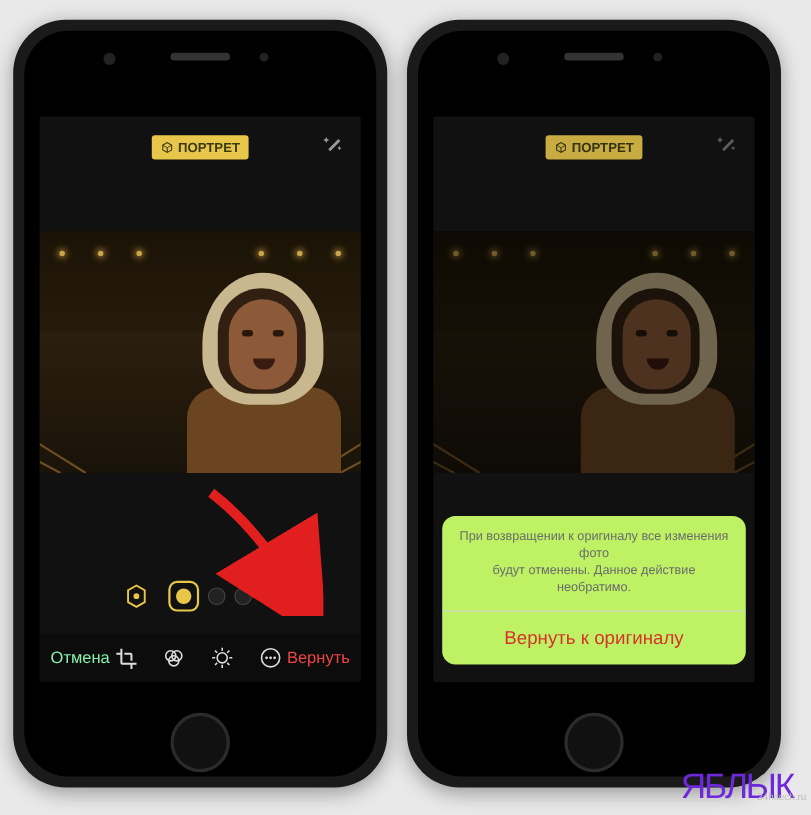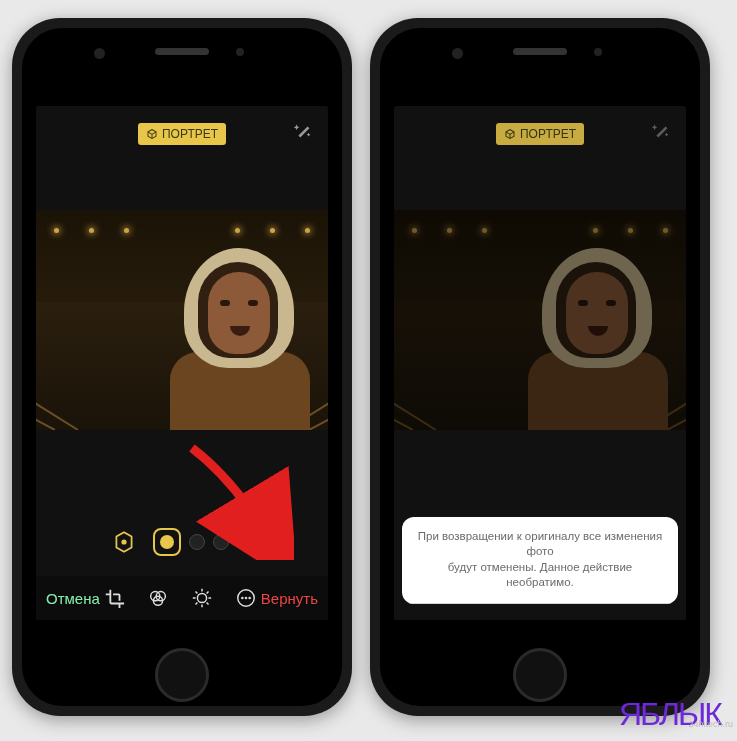--- a/index.html
+++ b/index.html
@@ -6,21 +6,21 @@
   body{background:#e9e9e9;width:737px;height:741px;position:relative;overflow:hidden}
   .phones{display:flex;gap:18px;padding:18px 12px}
   .phone{width:340px;height:698px;background:#1a1a1a;border-radius:48px;padding:10px;box-shadow:0 4px 18px rgba(0,0,0,.35);position:relative}
   .phone-inner{width:100%;height:100%;background:#000;border-radius:40px;position:relative;overflow:hidden}
   .speaker{position:absolute;top:30px;left:50%;transform:translateX(-50%);width:54px;height:7px;background:#333;border-radius:4px;z-index:30}
   .camera-dot{position:absolute;top:30px;left:50%;transform:translateX(-88px);width:11px;height:11px;background:#222;border-radius:50%;z-index:30}
   .camera-dot2{position:absolute;top:30px;left:50%;transform:translateX(54px);width:8px;height:8px;background:#222;border-radius:50%;z-index:30}
   .home{position:absolute;bottom:14px;left:50%;transform:translateX(-50%);width:54px;height:54px;border:3px solid #2b2b2b;border-radius:50%;background:#111;z-index:30}
   .screen{position:absolute;top:78px;left:14px;right:14px;bottom:86px;background:#111;border-radius:2px;overflow:hidden}
   .badge-row{position:absolute;top:10px;left:0;right:0;height:36px;display:flex;align-items:center;justify-content:center}
-  .badge{background:#e8c64a;color:#3a3a12;font-size:12px;font-weight:400;padding:4px 8px;border-radius:3px;display:flex;align-items:center;gap:4px}
+  .badge{background:#e8c64a;color:#3a3a12;font-size:12px;font-weight:700;padding:4px 8px;border-radius:3px;display:flex;align-items:center;gap:4px}
   .badge svg{width:12px;height:12px}
   .wand{position:absolute;top:14px;right:14px;width:22px;height:22px;color:#9a9a9a}
   .photo{position:absolute;top:104px;left:0;right:0;height:220px;background:linear-gradient(180deg,#1a1306 0%,#2a1e0d 55%,#20170a 100%);overflow:hidden}
   
   .rail{position:absolute;inset:0}
   .rail .ground{position:absolute;left:0;right:0;bottom:0;height:58%;background:linear-gradient(180deg,#2b1f0e,#1a1309)}
   .rail .track{position:absolute;bottom:0;width:2px;background:#6b4e23;transform-origin:bottom center}
   .rail .t1{left:6%;height:120px;transform:rotate(-62deg)}
   .rail .t2{left:14%;height:120px;transform:rotate(-58deg)}
   .rail .t3{right:6%;height:120px;transform:rotate(62deg)}
@@ -42,21 +42,21 @@
   .hex{width:26px;height:26px;margin-right:8px}
   .bottombar{position:absolute;left:0;right:0;bottom:0;height:44px;display:flex;align-items:center;justify-content:space-between;padding:0 10px;background:#0c0c0c}
   .bb-left{color:#86efac;font-size:15px}
   .bb-right{color:#ef4444;font-size:15px;font-weight:500}
   .bb-icons{display:flex;gap:22px;align-items:center}
   .bb-icons span{width:22px;height:22px;display:flex;align-items:center;justify-content:center;color:#ddd}
   
   .arrow{position:absolute;bottom:60px;right:34px;width:120px;height:120px;pointer-events:none;z-index:40}
   
   .sheet{position:absolute;left:8px;right:8px;bottom:8px;z-index:50}
-  .sheet-block{background:#ffffff;border-radius:12px;overflow:hidden;margin-bottom:8px}
+  .sheet-block{background:#bef264;border-radius:12px;overflow:hidden;margin-bottom:8px}
   .sheet-msg{padding:12px 14px;font-size:11.5px;color:#6b6b6b;text-align:center;line-height:1.35;border-bottom:1px solid #d4d2d2}
   .sheet-action{padding:14px 0;text-align:center;font-size:17px;color:#d6332b}
   .sheet-cancel{background:#fff;border-radius:12px;padding:14px 0;text-align:center;font-size:17px;color:#1b73d6;font-weight:500}
   
   .wm{position:absolute;right:16px;bottom:8px;font-size:32px;color:#6d28d9;letter-spacing:-2px;font-weight:300;user-select:none}
   .corner{position:absolute;right:4px;bottom:12px;font-size:9px;color:#bcbcbc}
 </style>
 </head>
 <body>
 
@@ -216,20 +216,21 @@
             <div class="filter-dot"></div>
             <div class="filter-dot"></div>
         </div>
 
         <div class="sheet">
           <div class="sheet-block">
             <div class="sheet-msg">
               <span>При возвращении к оригиналу все изменения фото</span><br>
               <span>будут отменены. Данное действие необратимо.</span>
             </div>
+            <div class="sheet-action">Вернуть к оригиналу</div>
           </div>
         </div>
 
       </div>
     </div>
     <div class="home"></div>
   </div>
 
 </div>
 

